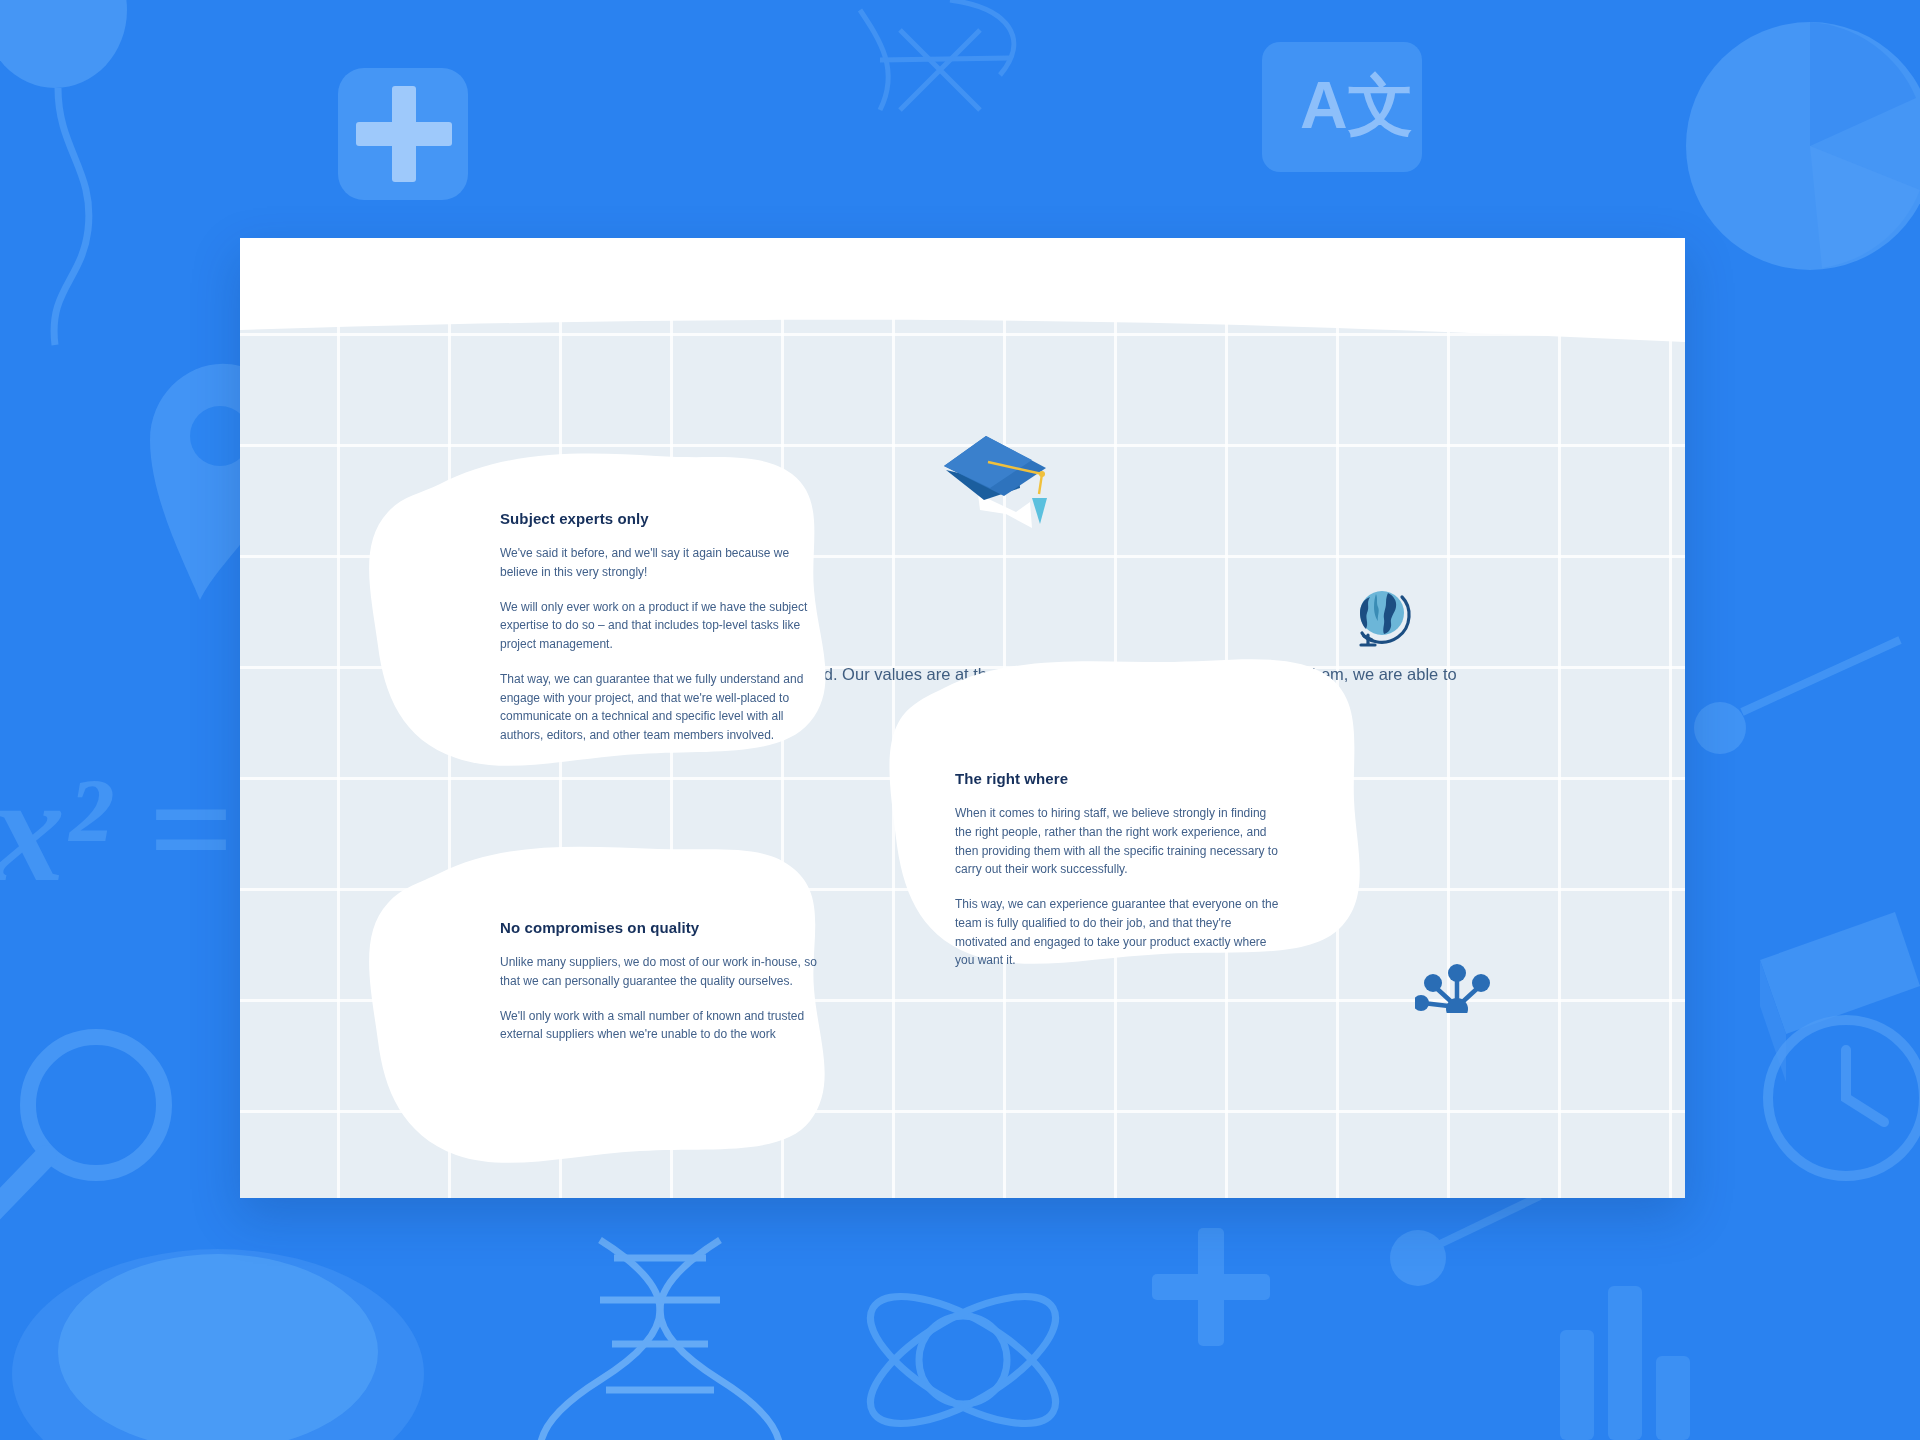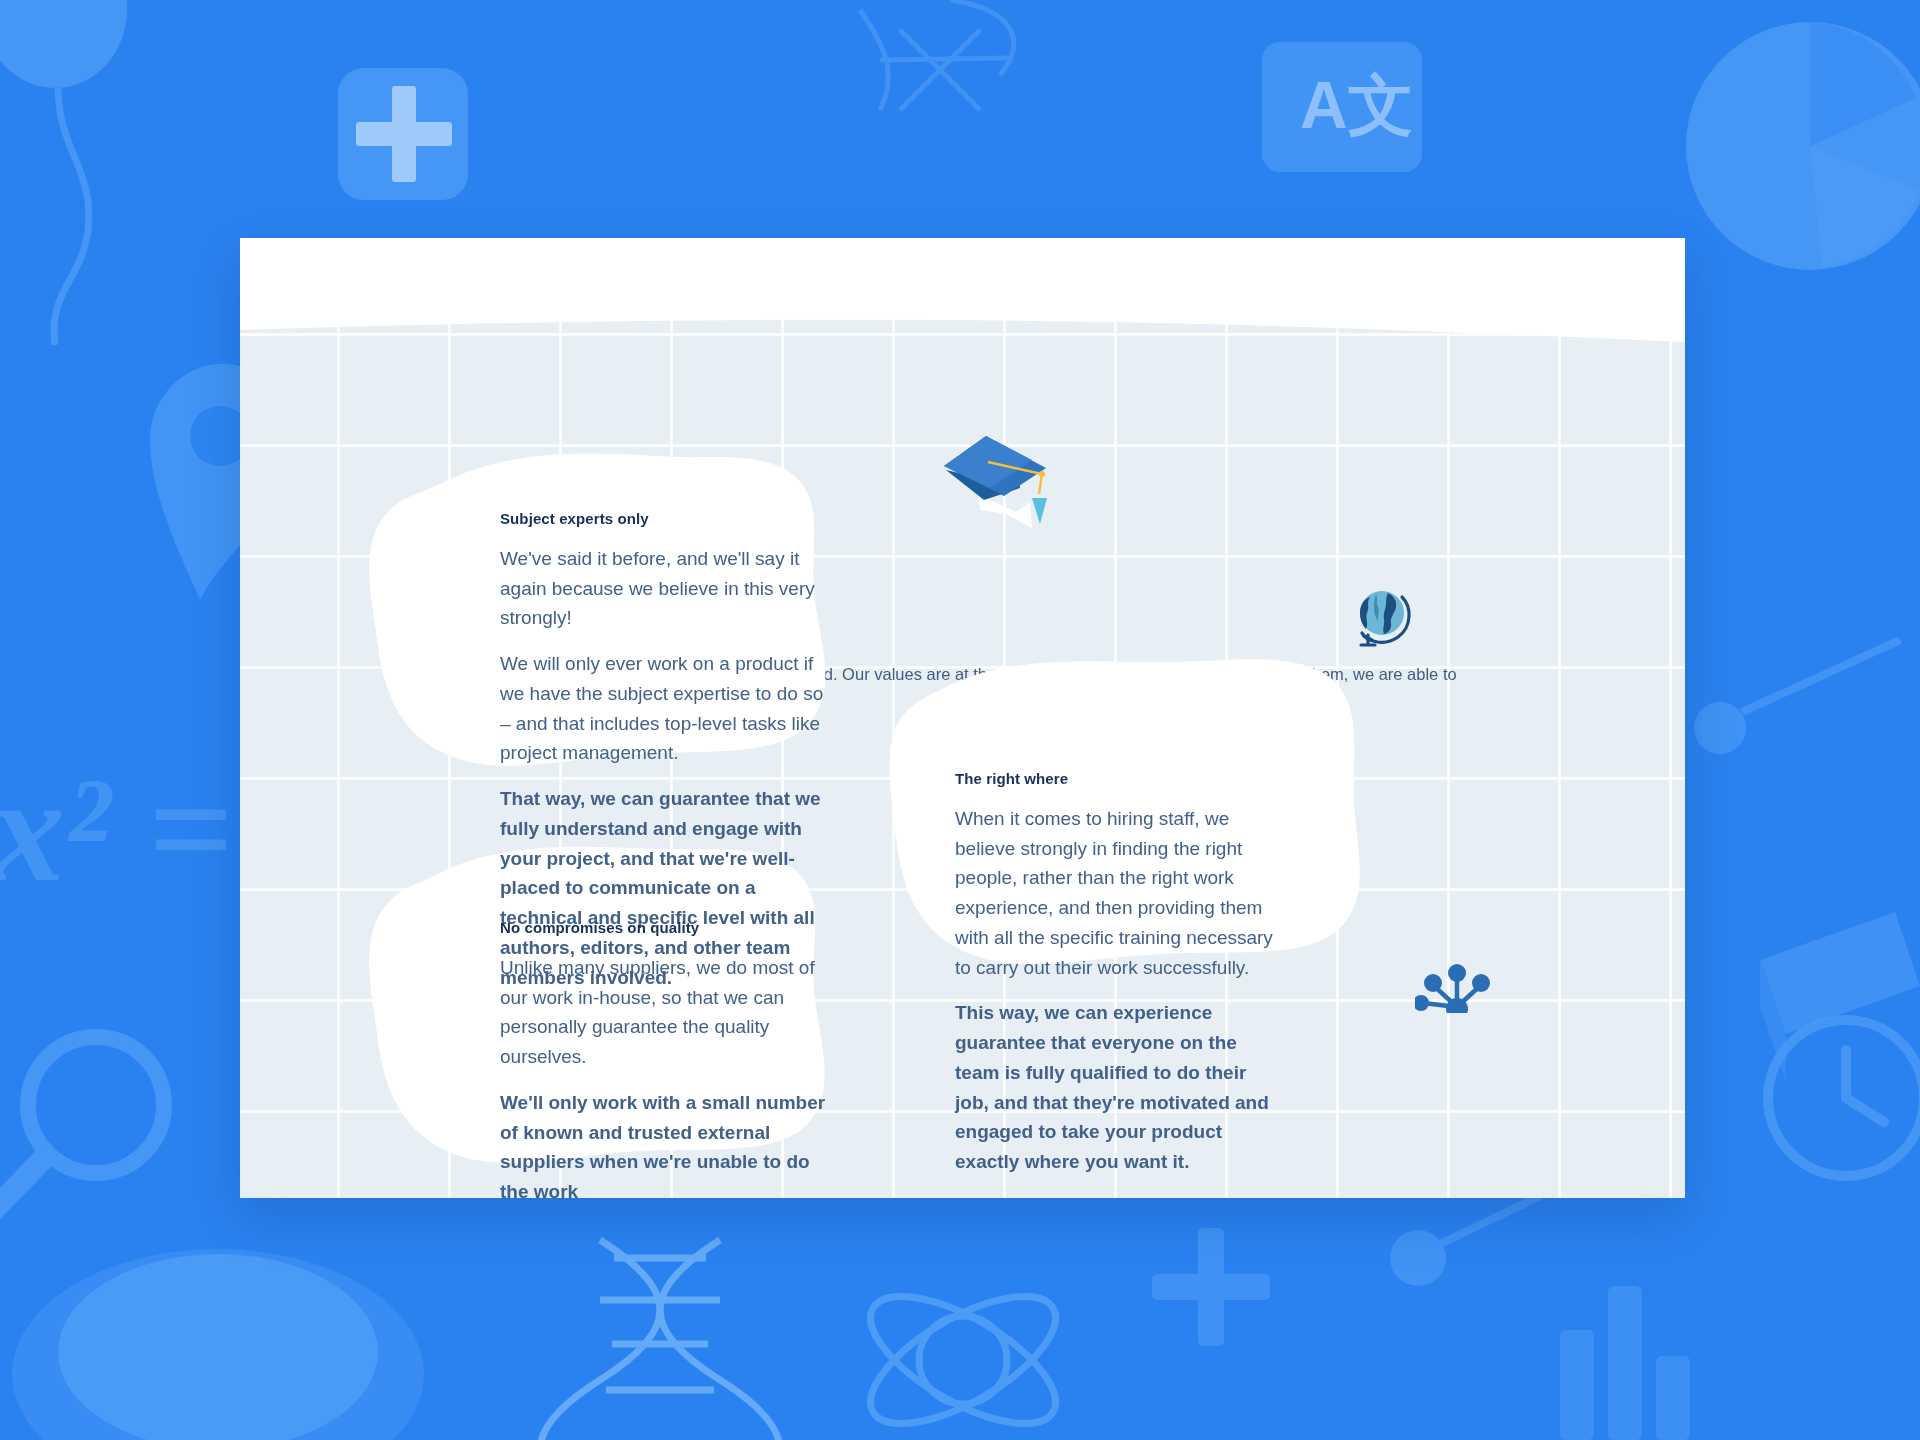--- a/index.html
+++ b/index.html
@@ -120,26 +120,26 @@
     z-index: 2;
   }
   .card-title {
     font-size: 15px;
     font-weight: 700;
     color: #16305c;
     margin-bottom: 17px;
     letter-spacing: .1px;
   }
   .card-para {
-    font-size: 19px;
+    font-size: 12px;
     line-height: 1.565;
     color: #41608a;
     margin-bottom: 16px;
   }
-  .card-para:last-child { margin-bottom: 0; font-weight: bold; }
+  .card-para:last-child { margin-bottom: 0; }
 
   
   #card-subject-experts { left: 100px; top: 212px; width: 540px; height: 330px; }
   #card-subject-experts .card-body { left: 160px; top: 60px; width: 330px; }
 
   
   #card-right-people { left: 610px; top: 410px; width: 545px; height: 330px; }
   #card-right-people .card-body { left: 105px; top: 122px; width: 330px; }
 
   

